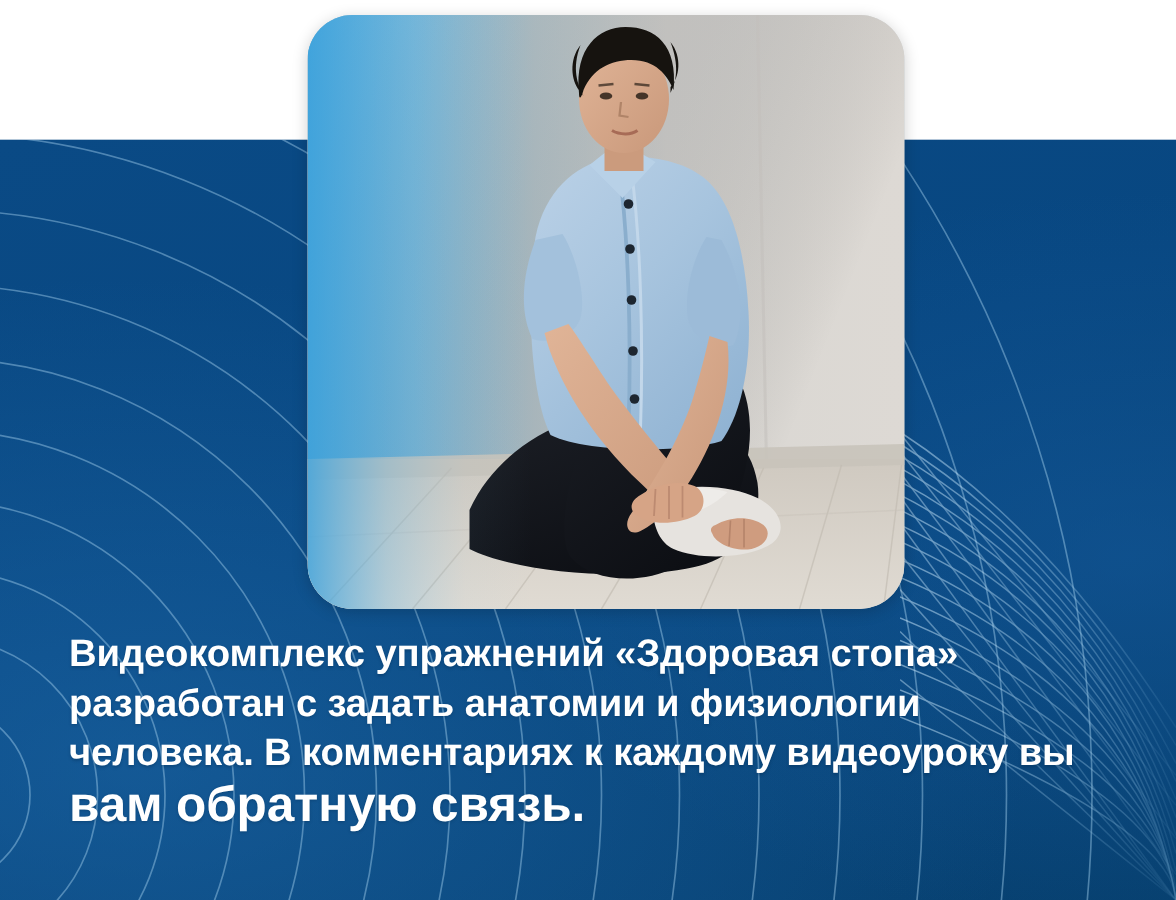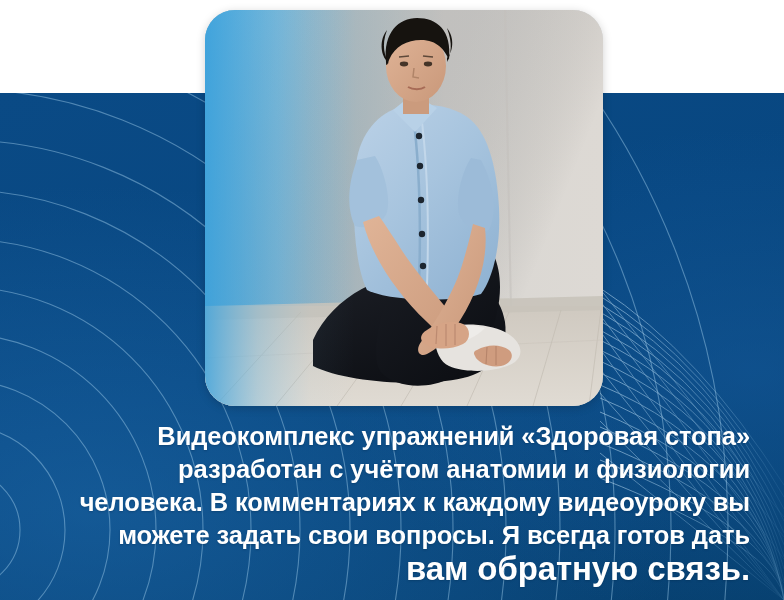--- a/index.html
+++ b/index.html
@@ -42,27 +42,27 @@
     position:absolute;left:205px;top:10px;width:398px;height:396px;
     border-radius:30px;overflow:hidden;z-index:5;
     background:#cfd3d4;
     box-shadow:0 2px 10px rgba(0,0,0,.18);
   }
   .photo-card svg{display:block;width:100%;height:100%;}
 
   
   .caption{
     position:absolute;left:0;top:420px;width:784px;z-index:6;
-    text-align:right;
+    text-align:left;
     color:#ffffff;
     font-size:25.5px;
     font-weight:700;
     line-height:33px;
     letter-spacing:-0.1px;
-    padding:0 34px;
+    padding:0 46px;
     box-sizing:border-box;
     text-shadow:0 1px 2px rgba(4,40,75,.35);
   }
   .caption .line{display:block;white-space:nowrap;}
 </style>
 </head>
 <body>
 
 <div id="slide">
 
@@ -275,19 +275,18 @@
           <path d="M291,336 L291,355"></path>
         </g>
       </g>
 
       <rect x="0" y="0" width="150" height="396" fill="url(#leftTint)"></rect>
     </svg>
   </div>
 
   <div class="caption">
     <span class="line" style="font-size: 25.5px;">Видеокомплекс упражнений «Здоровая стопа»</span>
-    <span class="line" style="font-size: 25.5px;">разработан с учётом анатомии и физиологии</span>
+    <span class="line" style="font-size: 25.5px;">разработан с задать анатомии и физиологии</span>
     <span class="line" style="font-size: 25.5px;">человека. В комментариях к каждому видеоуроку вы</span>
-    <span class="line" style="font-size: 25.5px;">можете задать свои вопросы. Я всегда готов дать</span>
     <span class="line" style="font-size: 33px;">вам обратную связь.</span>
   </div>
 
 </div>
 
 </body></html>

